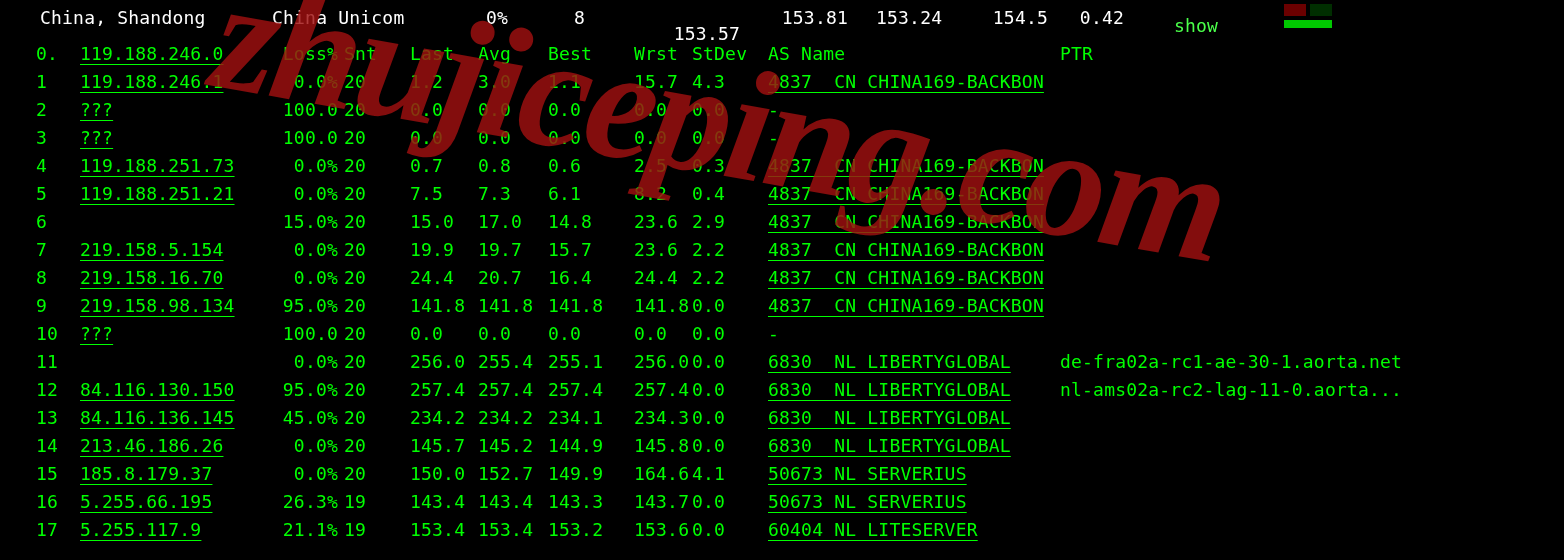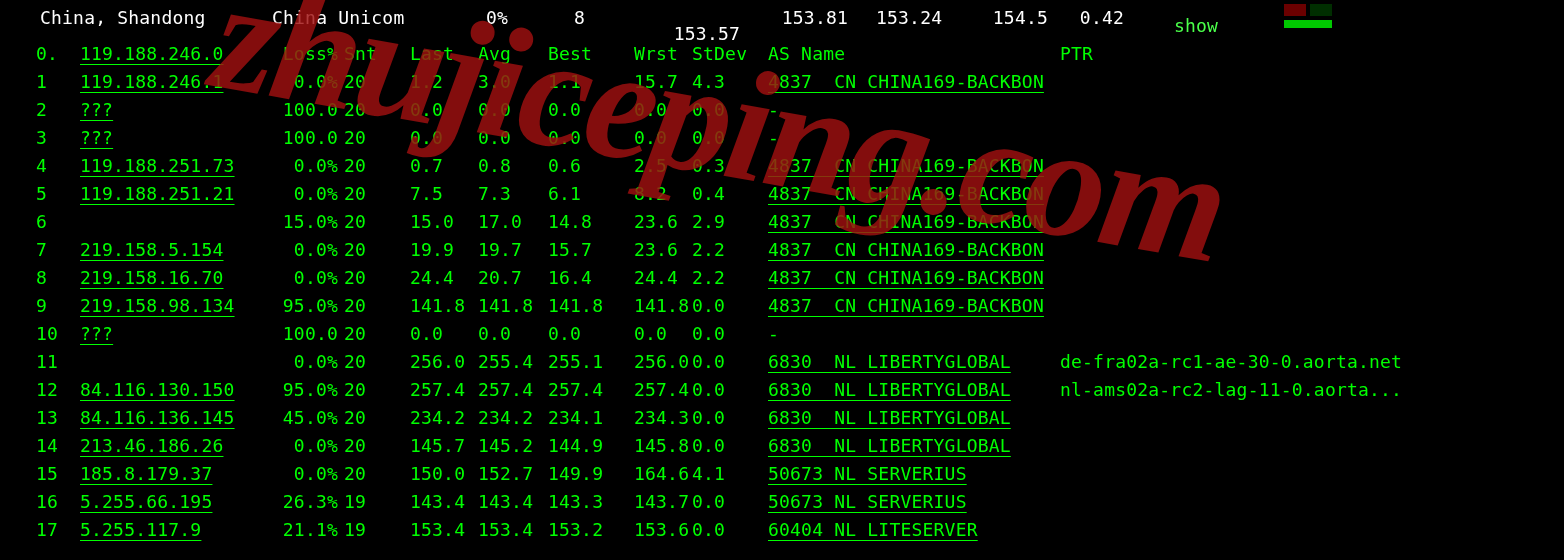--- a/index.html
+++ b/index.html
@@ -277,21 +277,21 @@
       <div class="row">
         <span class="c-idx grn">11</span>
         <span class="c-loss grn">0.0%</span>
         <span class="c-snt grn">20</span>
         <span class="c-last grn">256.0</span>
         <span class="c-avg grn">255.4</span>
         <span class="c-best grn">255.1</span>
         <span class="c-wrst grn">256.0</span>
         <span class="c-stdev grn">0.0</span>
         <span class="c-as grn ul">6830  NL LIBERTYGLOBAL</span>
-        <span class="c-ptr grn">de-fra02a-rc1-ae-30-0.aorta.net</span>
+        <span class="c-ptr grn">de-fra02a-rc1-ae-30-1.aorta.net</span>
       </div>
       <div class="row">
         <span class="c-idx grn">12</span>
         <span class="c-ip grn ul">84.116.130.150</span>
         <span class="c-loss grn">95.0%</span>
         <span class="c-snt grn">20</span>
         <span class="c-last grn">257.4</span>
         <span class="c-avg grn">257.4</span>
         <span class="c-best grn">257.4</span>
         <span class="c-wrst grn">257.4</span>

